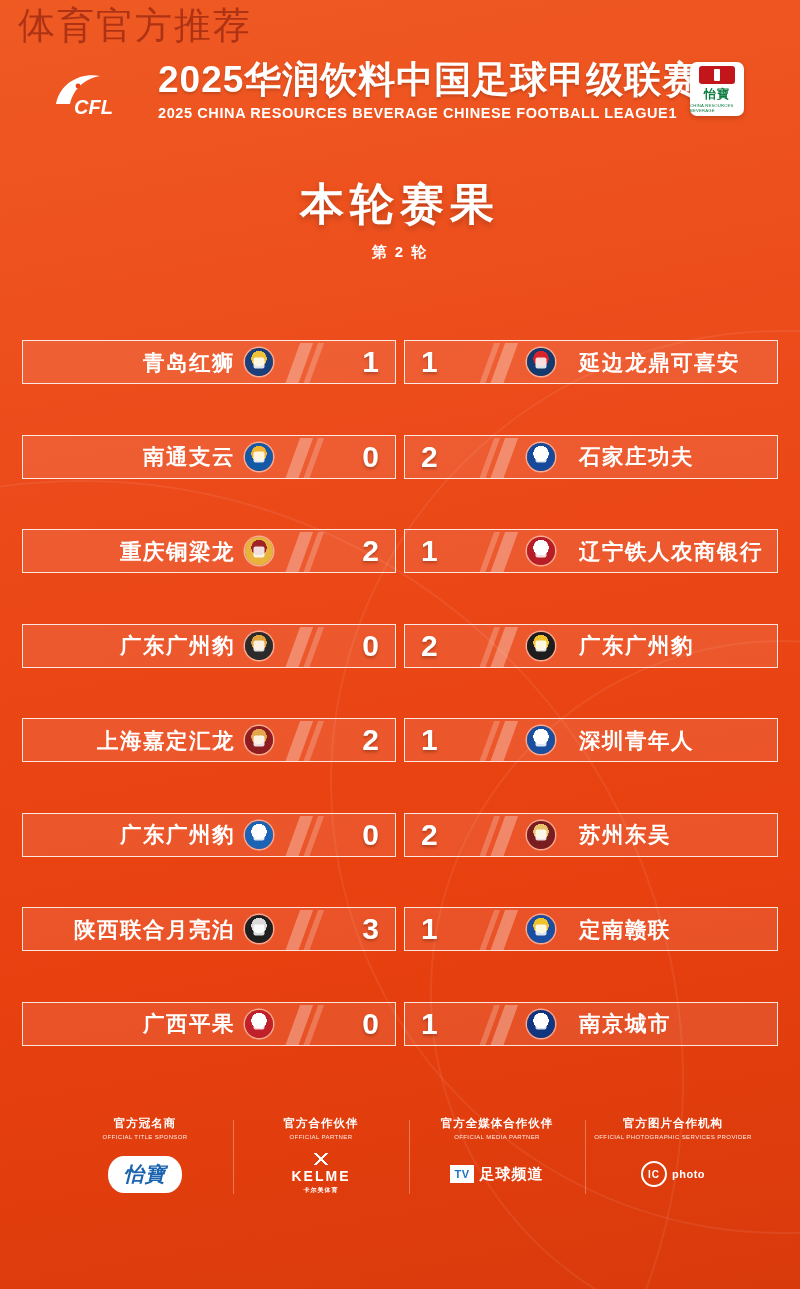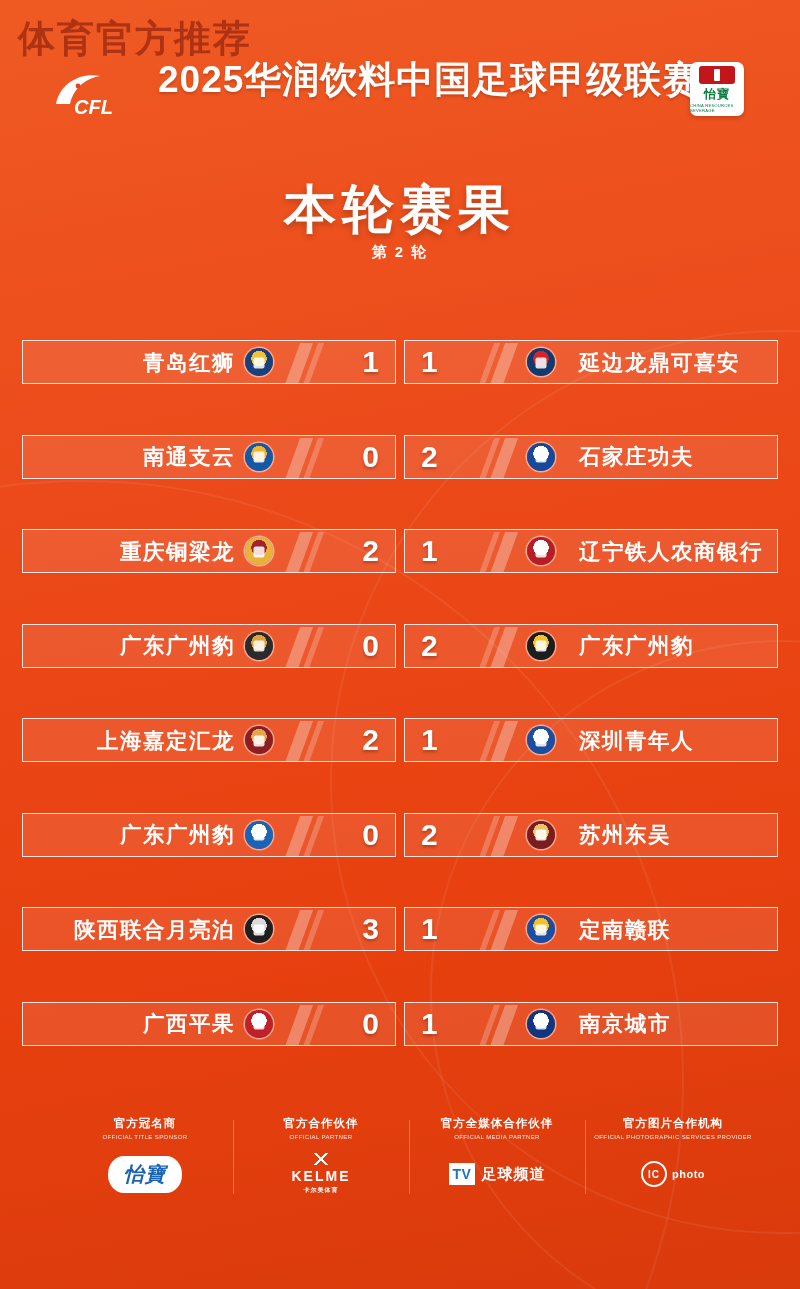--- a/index.html
+++ b/index.html
@@ -24,23 +24,23 @@
     border-radius: 50%;
     pointer-events: none;
   }
   .sw1 { width: 900px; height: 900px; left: 330px; top: 330px; }
   .sw2 { width: 1200px; height: 1200px; left: -520px; top: 480px; }
   .sw3 { width: 700px; height: 700px; left: 430px; top: 640px; }
 
   .watermark {
     position: absolute;
     left: 18px;
-    top: 14px;
+    top: 1px;
     font-size: 37px;
-    font-weight: bold;
+    font-weight: normal;
     color: rgba(120, 20, 10, 0.55);
     letter-spacing: 2px;
     white-space: nowrap;
   }
 
   
   .header {
     position: absolute;
     left: 0; top: 56px;
     width: 800px;
@@ -108,21 +108,21 @@
     color: #0a7d3e;
     letter-spacing: 0.2px;
   }
 
   
   .section-title {
     position: absolute;
     top: 175px;
     width: 800px;
     text-align: center;
-    font-size: 52px;
+    font-size: 44px;
     font-weight: bold;
     letter-spacing: 6px;
     text-shadow: 0 3px 6px rgba(0,0,0,0.22);
   }
   .section-sub {
     position: absolute;
     top: 243px;
     width: 800px;
     text-align: center;
     font-size: 15px;
@@ -279,21 +279,21 @@
     width: 22px; height: 12px;
     margin-bottom: 3px;
     background:
       linear-gradient(45deg, transparent 46%, #fff 46%, #fff 54%, transparent 54%),
       linear-gradient(-45deg, transparent 46%, #fff 46%, #fff 54%, transparent 54%);
   }
   .logo-media { display: flex; align-items: center; gap: 6px; }
   .logo-media .m-badge {
     background: #ffffff;
     color: #1c72c4;
-    font-size: 14px;
+    font-size: 11px;
     font-weight: bold;
     border-radius: 0;
     padding: 3px 4px;
     letter-spacing: 0.5px;
   }
   .logo-media .m-text { font-size: 15px; font-weight: bold; letter-spacing: 1px; }
   .logo-ic { display: flex; align-items: center; gap: 5px; }
   .logo-ic .ic-mark {
     width: 22px; height: 22px;
     border-radius: 50%;
@@ -314,20 +314,21 @@
 <div class="watermark">体育官方推荐</div>
 
 <div class="header">
   <svg class="cfl-logo" viewBox="0 0 92 58">
     <path d="M8 40 C12 18, 34 8, 52 12 C40 14, 26 22, 22 40 Z" fill="#ffffff"></path>
     <circle cx="30" cy="22" r="2.4" fill="#e8441a"></circle>
     <text x="26" y="50" font-family="Liberation Sans, sans-serif" font-size="20" font-weight="bold" font-style="italic" fill="#ffffff">CFL</text>
   </svg>
   <div class="title-block">
     <div class="title-cn">2025华润饮料中国足球甲级联赛</div>
+    <div class="title-en">2025 CHINA RESOURCES BEVERAGE CHINESE FOOTBALL LEAGUE1</div>
   </div>
   <div class="sponsor-badge">
     <div class="sb-top"></div>
     <div class="sb-text">怡寶</div>
     <div class="sb-sub">CHINA RESOURCES BEVERAGE</div>
   </div>
 </div>
 
 <div class="section-title">本轮赛果</div>
 <div class="section-sub">第 2 轮</div>

